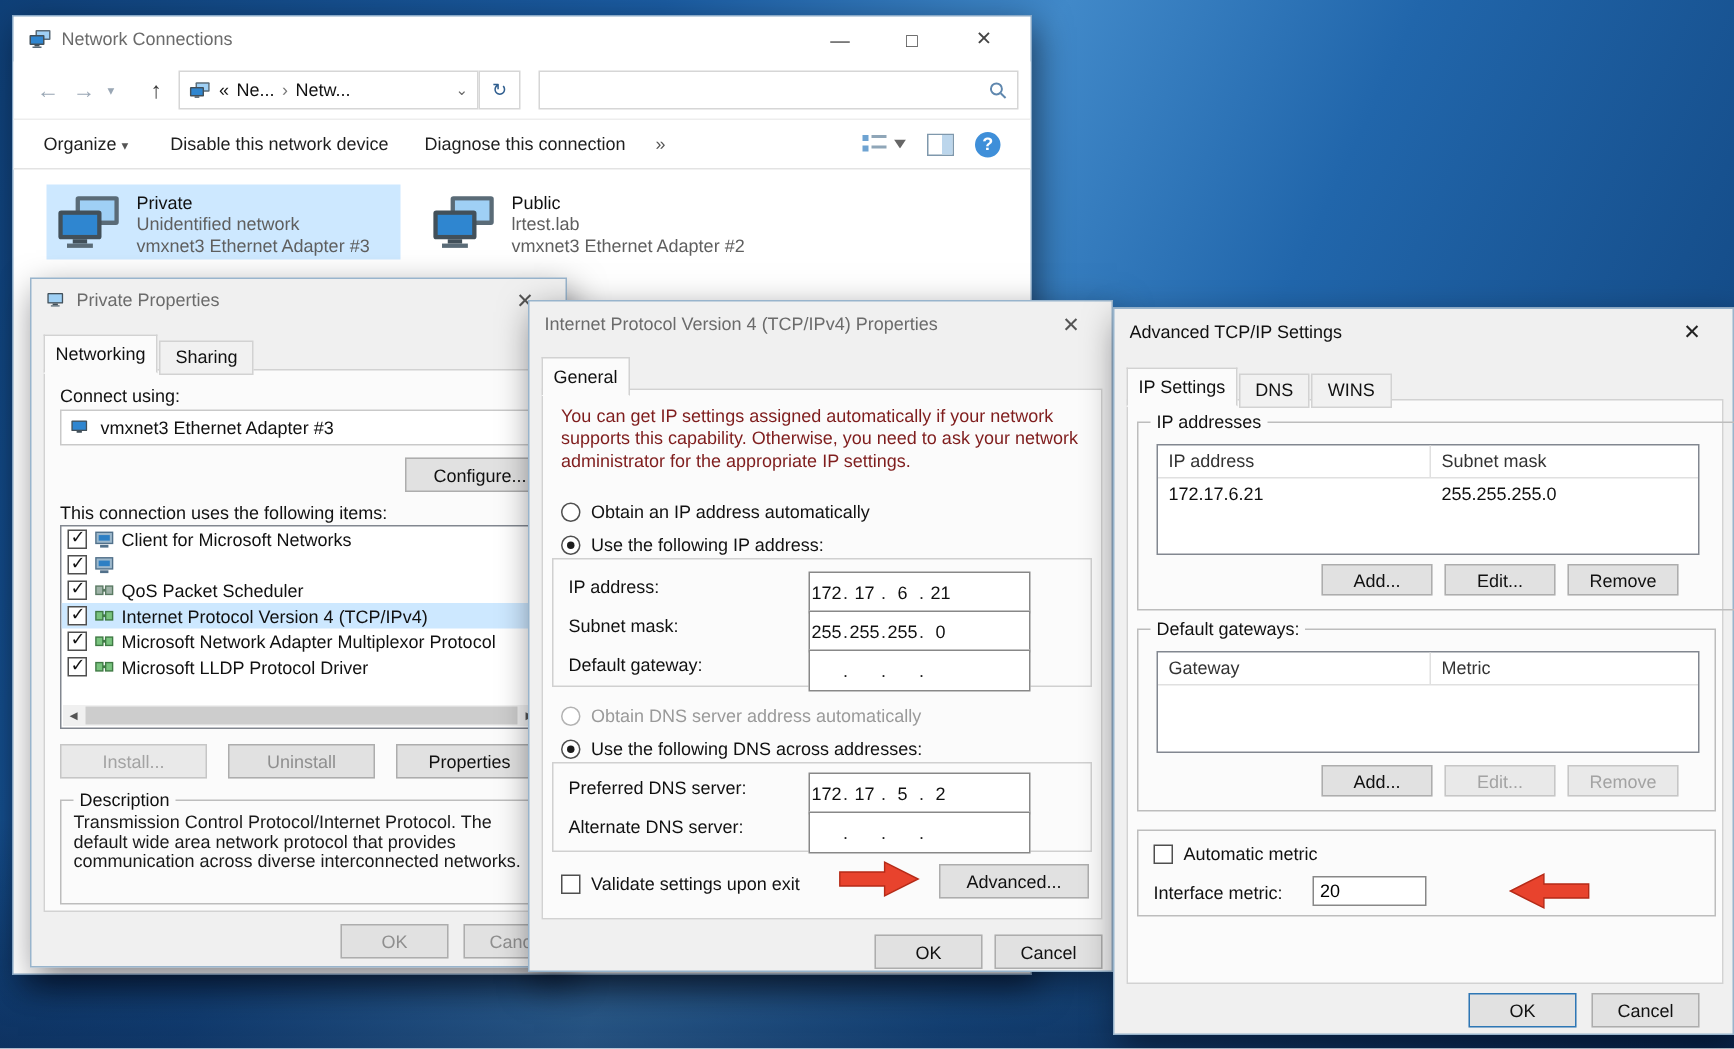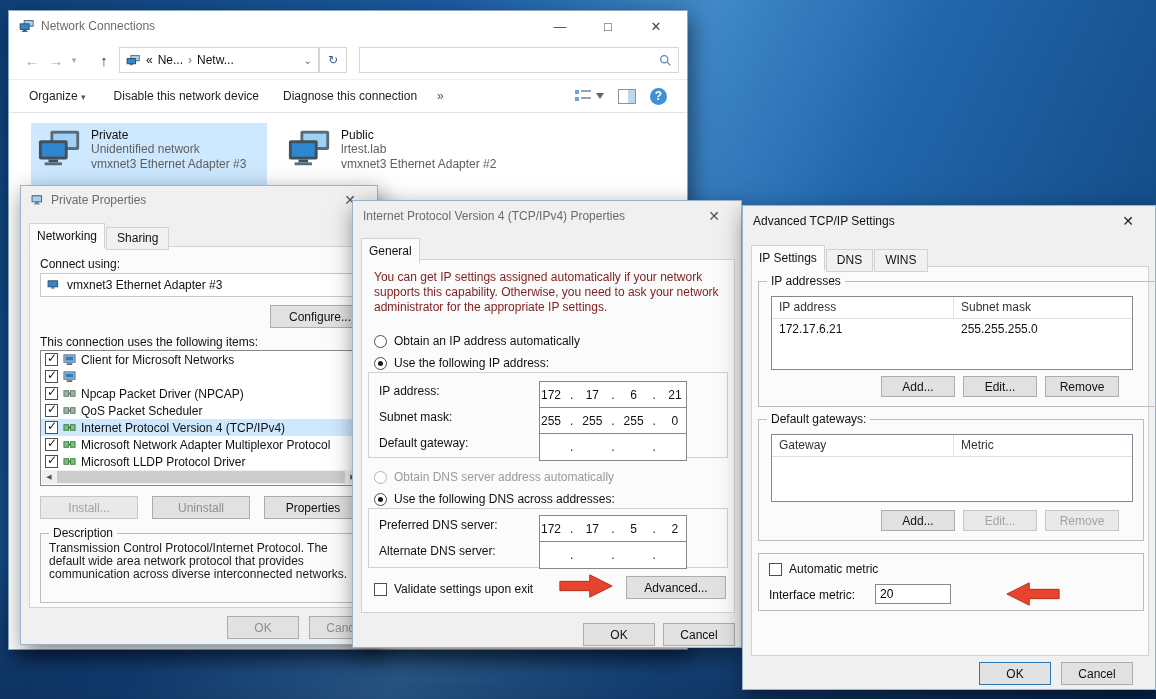--- a/index.html
+++ b/index.html
@@ -29,32 +29,32 @@
   .wbtn.disabled{color:#a3a3a3;background:#e9e9e9;border-color:#c6c6c6}
   .wbtn.grayed{color:#8f8f8f}
   .wbtn.default{border:1px solid #2e77b5}
   .cb{display:inline-block;flex:0 0 auto;width:13px;height:13px;background:#fff;border:1px solid #4f4f4f;position:relative}
   .cb.checked::after{content:"✓";position:absolute;left:1px;top:-3px;font-size:12px;font-weight:bold;color:#111}
   .radio{display:inline-block;flex:0 0 auto;width:13px;height:13px;background:#fff;border:1px solid #4f4f4f;border-radius:50%;position:relative}
   .radio.checked::after{content:"";position:absolute;left:3px;top:3px;width:5px;height:5px;border-radius:50%;background:#1c1c1c}
   .radio.disabled{border-color:#b3b3b3}
   .ctlrow{position:absolute;display:flex;align-items:center;gap:7px;white-space:nowrap}
   .ctlrow.gray{color:#9a9a9a}
-  .ipfield{position:absolute;width:148px;height:28px;background:#fff;border:1px solid #888;display:flex;align-items:center;justify-content:space-between}
+  .ipfield{position:absolute;width:148px;height:28px;background:#fff;border:1px solid #888;display:flex;align-items:center;justify-content:flex-start}
   .ipfield .oct{min-width:22px;text-align:center}
   .ipfield .dot{color:#222}
   .tibox{background:#fff;border:1px solid #888;height:20px;padding:0 4px;font:inherit}
   
   .navglyph{display:inline-flex;align-items:center;justify-content:center;height:26px;color:#9aa7b5;font-size:15px}
   .crumbbox{position:absolute;height:26px;background:#fff;border:1px solid #d6d6d6;display:flex;align-items:center;gap:5px;padding:0 6px;white-space:nowrap}
   .searchbox{position:absolute;height:26px;background:#fff;border:1px solid #d6d6d6;display:flex;align-items:center;padding:0 6px}
   .searchbox input{flex:1;border:none;outline:none;font:inherit;background:transparent}
   .toolbar{position:absolute;left:0;right:0;display:flex;align-items:center;border-top:1px solid #ededed;border-bottom:1px solid #e3e3e3;background:#fff}
   .tbitem{color:#1f1f1f;white-space:nowrap}
-  .conn{position:absolute;display:flex;gap:8px;padding:5px 6px;width:236px;height:62px}
+  .conn{position:absolute;display:flex;gap:8px;padding:5px 6px;width:236px;height:50px}
   .conn.sel{background:#cde8ff}
   .conn .nm{color:#111}
   .conn .sub{color:#5f5f5f;line-height:15px}
   
   .listbox{position:absolute;background:#fff;border:1px solid #828790;overflow:hidden}
   .lrow{display:flex;align-items:center;gap:5px;height:17px;padding:0 4px;white-space:nowrap}
   .lrow.sel{background:#cde8ff}
   .hscroll{position:absolute;left:1px;right:1px;bottom:1px;height:14px;background:#f0f0f0;display:flex;align-items:center}
   .harrow{width:14px;height:14px;display:flex;align-items:center;justify-content:center;font-size:7px;color:#555;background:#f0f0f0}
   .hthumb{height:12px;background:#cdcdcd;flex:1;margin:0 1px}
@@ -248,31 +248,20 @@
         </div>
         <div class="lrow">
           <span class="cb checked"></span>
           <span style="display:inline-flex">
               <svg width="13" height="13" viewBox="0 0 14 14">
                 <rect x="1" y="4" width="5" height="6" fill="#9fb3a8" stroke="#5a7a63"></rect>
                 <rect x="8" y="4" width="5" height="6" fill="#9fb3a8" stroke="#5a7a63"></rect>
                 <rect x="6" y="6" width="2" height="2" fill="#5a7a63"></rect>
               </svg>
             </span>
-          <span>Npcap Packet Driver (NPCAP)</span>
-        </div>
-        <div class="lrow">
-          <span class="cb checked"></span>
-          <span style="display:inline-flex">
-              <svg width="13" height="13" viewBox="0 0 14 14">
-                <rect x="1" y="4" width="5" height="6" fill="#9fb3a8" stroke="#5a7a63"></rect>
-                <rect x="8" y="4" width="5" height="6" fill="#9fb3a8" stroke="#5a7a63"></rect>
-                <rect x="6" y="6" width="2" height="2" fill="#5a7a63"></rect>
-              </svg>
-            </span>
           <span>QoS Packet Scheduler</span>
         </div>
         <div class="lrow sel">
           <span class="cb checked"></span>
           <span style="display:inline-flex">
               <svg width="13" height="13" viewBox="0 0 14 14">
                 <rect x="1" y="4" width="5" height="6" fill="#79c37e" stroke="#3f7a44"></rect>
                 <rect x="8" y="4" width="5" height="6" fill="#79c37e" stroke="#3f7a44"></rect>
                 <rect x="6" y="6" width="2" height="2" fill="#3f7a44"></rect>
               </svg>

